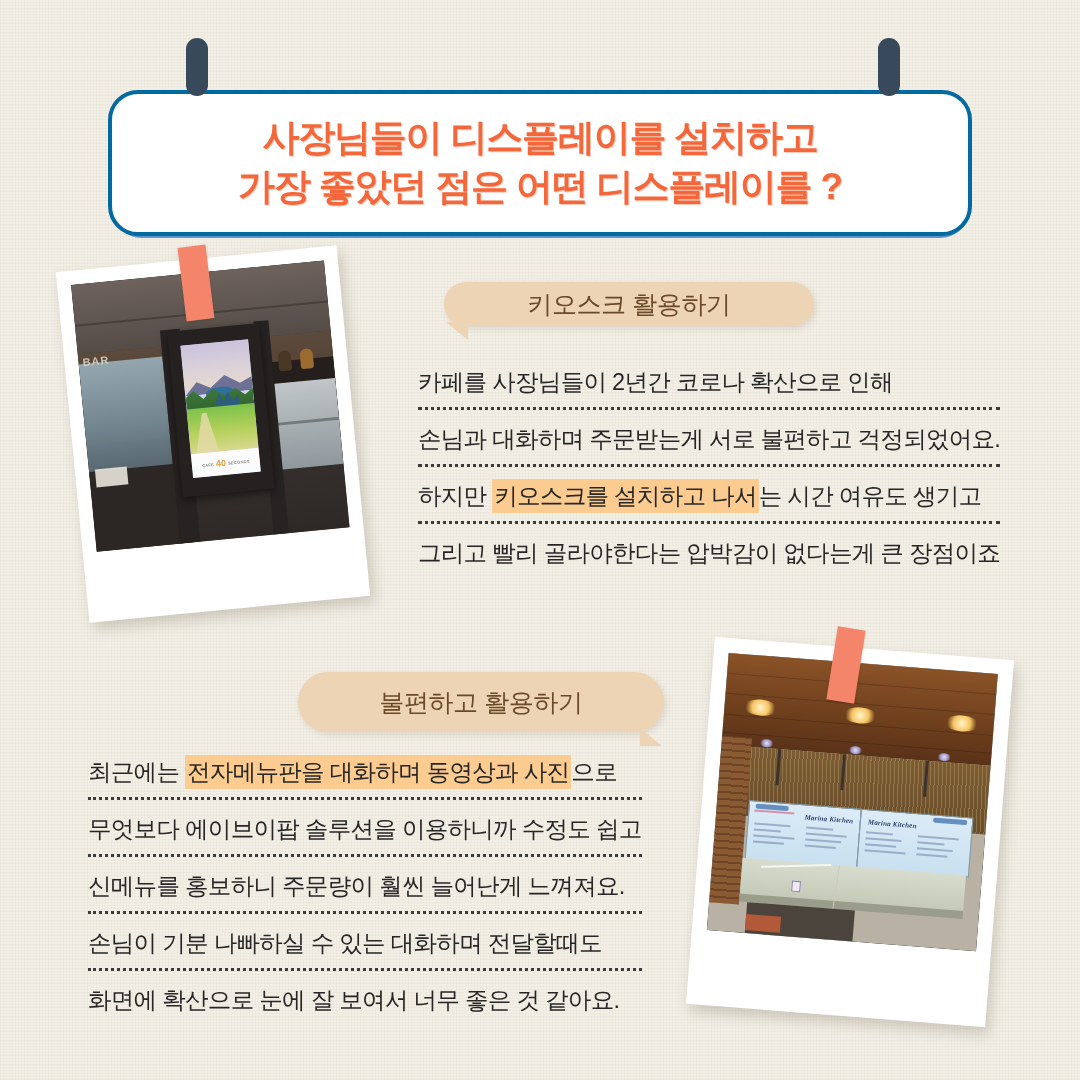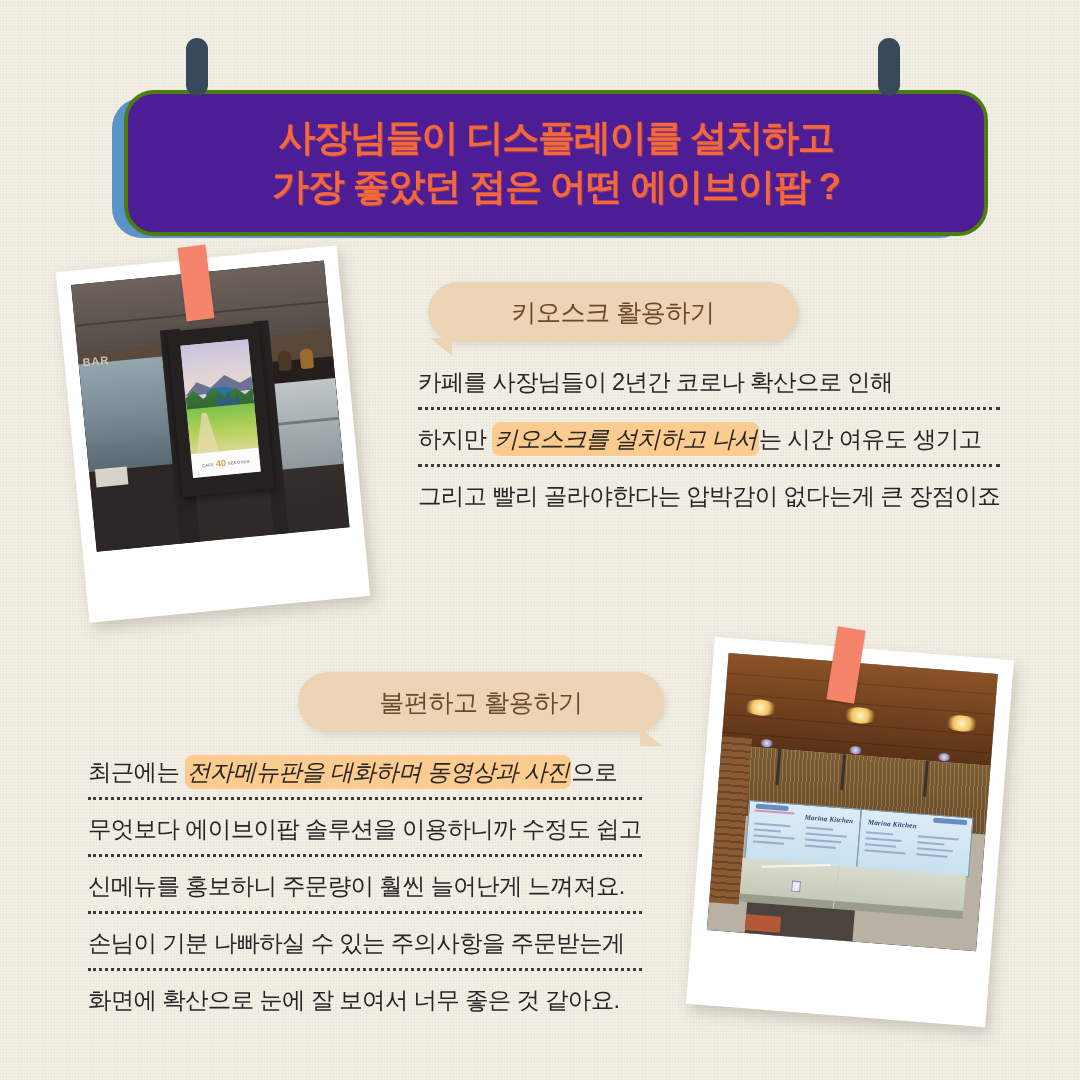--- a/index.html
+++ b/index.html
@@ -20,22 +20,22 @@
   
   .banner-wrap{position:absolute;left:108px;top:38px;width:866px;height:182px;}
   .clip{position:absolute;width:22px;height:58px;border-radius:11px;background:#37495a;top:0;z-index:3;}
   .clip.left{left:78px;}
   .clip.right{left:770px;}
   .banner-shadow{
     position:absolute;left:4px;top:60px;width:858px;height:140px;
     border-radius:30px;background:#5b94c9;z-index:1;
   }
   .banner{
-    position:absolute;left:16px;top:52px;width:856px;height:138px;
-    background:#4c1d95;border:4px solid #4d7c0f;border-radius:30px;
+    position:absolute;left:0;top:52px;width:856px;height:138px;
+    background:#ffffff;border:4px solid #0369a1;border-radius:30px;
     z-index:2;display:flex;align-items:center;justify-content:center;
   }
   .banner-title{
     color:#f4673a;font-size:37px;font-weight:bold;line-height:1.32;
     text-align:center;letter-spacing:-1.2px;
     text-shadow:1px 1px 0 rgba(244,103,58,.35);
   }
 
   
   .polaroid{position:absolute;background:#ffffff;box-shadow:4px 7px 14px rgba(90,80,60,.24);}
@@ -134,59 +134,59 @@
   .rest-note{position:absolute;left:30%;top:80%;width:7px;height:9px;background:#efe9f6;border:1px solid #8d7fb0;}
 
   
   .bubble{
     position:absolute;background:#ecd4b4;border-radius:34px;
     display:flex;align-items:center;justify-content:center;
     box-shadow:2px 3px 6px rgba(120,100,75,.16);
   }
   .bubble-label{color:#6b4a2a;font-size:25px;letter-spacing:-.4px;}
   .bubble .tail{position:absolute;width:0;height:0;border-style:solid;}
-  #bubble-kiosk{left:428px;top:282px;width:370px;height:60px;align-items:center;}
+  #bubble-kiosk{left:444px;top:282px;width:370px;height:44px;align-items:center;}
   #bubble-kiosk .tail{
     left:2px;bottom:-14px;
     border-width:18px 0 0 22px;border-color:#ecd4b4 transparent transparent transparent;
   }
   #bubble-menu{left:298px;top:672px;width:366px;height:60px;}
   #bubble-menu .tail{
     right:2px;bottom:-14px;
     border-width:0 0 18px 22px;border-color:transparent transparent transparent #ecd4b4;
     transform:scaleY(-1);
   }
 
   
   .para{position:absolute;}
   .line{
     position:relative;color:#262626;font-size:23.5px;letter-spacing:-.7px;
     white-space:nowrap;padding-bottom:9px;margin-bottom:13px;
     border-bottom:3px dotted #3b3b3b;
   }
   .line:last-child{border-bottom:none;}
-  .hl{background:#fbcb8f;padding:4px 2px;border-radius:8px;font-style:italic;}
+  .hl{background:#fbcb8f;padding:4px 2px;border-radius:0;}
   #para-kiosk{left:418px;top:366px;}
   #para-menu{left:88px;top:756px;}
 </style>
 </head>
 <body>
 
 <div class="paper-texture"></div>
 
 <div class="stage">
 
   <div class="banner-wrap">
     <div class="clip left"></div>
     <div class="clip right"></div>
     <div class="banner-shadow"></div>
     <div class="banner">
       <div class="banner-title">
         <div>사장님들이 디스플레이를 설치하고</div>
-        <div>가장 좋았던 점은 어떤 에이브이팝 ?</div>
+        <div>가장 좋았던 점은 어떤 디스플레이를 ?</div>
       </div>
     </div>
   </div>
 
   <div class="polaroid" id="polaroid-kiosk">
     <div class="photo">
       <div class="cafe-scene">
         <div class="cafe-ceiling"></div>
         <div class="cafe-backwall"></div>
         <div class="cafe-left-counter"></div>
@@ -221,34 +221,35 @@
   </div>
   <div class="tape" style="left:182px;top:246px;transform:rotate(-7deg);"></div>
 
   <div class="bubble" id="bubble-kiosk">
     <span class="bubble-label">키오스크 활용하기</span>
     <span class="tail"></span>
   </div>
 
   <div class="para" id="para-kiosk">
       <div class="line"><span>카페를 사장님들이 2년간 코로나 확산으로 인해</span></div>
+      <div class="line"><span>손님과 대화하며 주문받는게 서로 불편하고 걱정되었어요.</span></div>
       <div class="line"><span>하지만 </span><span class="hl">키오스크를 설치하고 나서</span><span>는 시간 여유도 생기고</span></div>
       <div class="line"><span>그리고 빨리 골라야한다는 압박감이 없다는게 큰 장점이죠</span></div>
     </div>
 
   <div class="bubble" id="bubble-menu">
     <span class="bubble-label">불편하고 활용하기</span>
     <span class="tail"></span>
   </div>
 
   <div class="para" id="para-menu">
       <div class="line"><span>최근에는 </span><span class="hl">전자메뉴판을 대화하며 동영상과 사진</span><span>으로</span></div>
       <div class="line"><span>무엇보다 에이브이팝 솔루션을 이용하니까 수정도 쉽고</span></div>
       <div class="line"><span>신메뉴를 홍보하니 주문량이 훨씬 늘어난게 느껴져요.</span></div>
-      <div class="line"><span>손님이 기분 나빠하실 수 있는 주의사항을 주문받는게</span></div>
+      <div class="line"><span>손님이 기분 나빠하실 수 있는 대화하며 전달할때도</span></div>
       <div class="line"><span>화면에 확산으로 눈에 잘 보여서 너무 좋은 것 같아요.</span></div>
     </div>
 
   <div class="polaroid" id="polaroid-menu">
     <div class="photo">
       <div class="rest-scene">
         <div class="rest-ceiling">
           <div class="plank" style="top:22%"></div>
           <div class="plank" style="top:44%"></div>
           <div class="plank" style="top:66%"></div>

